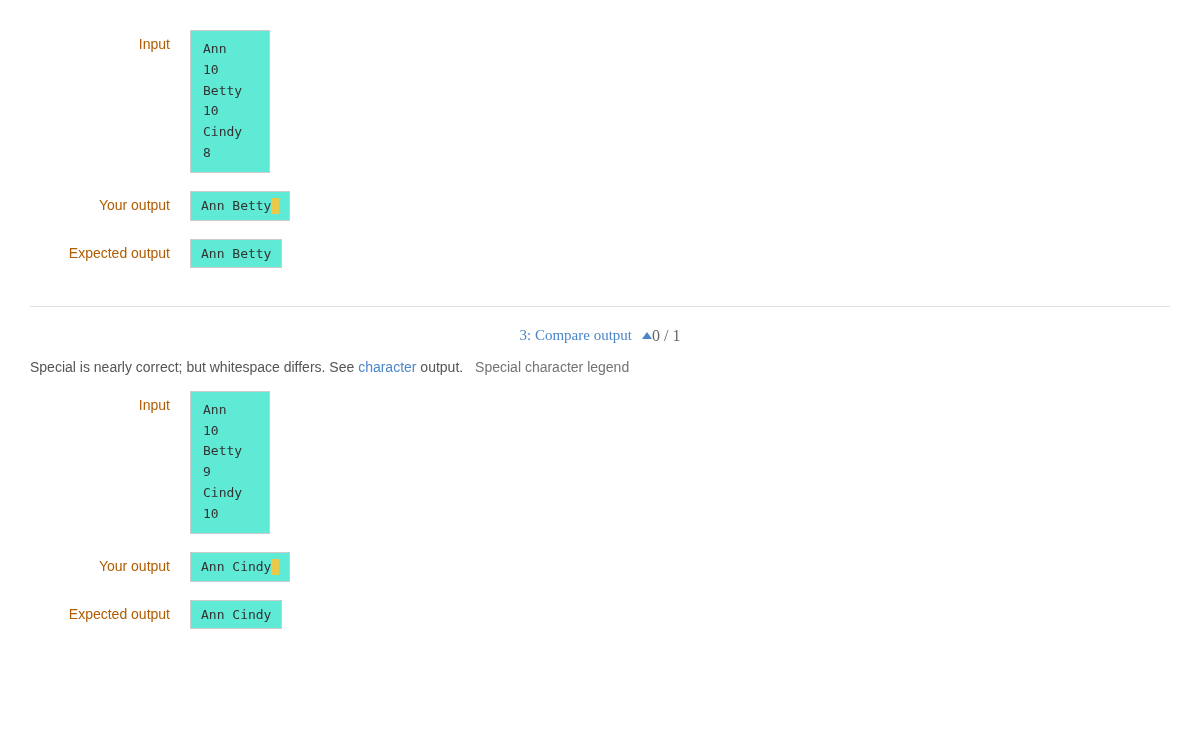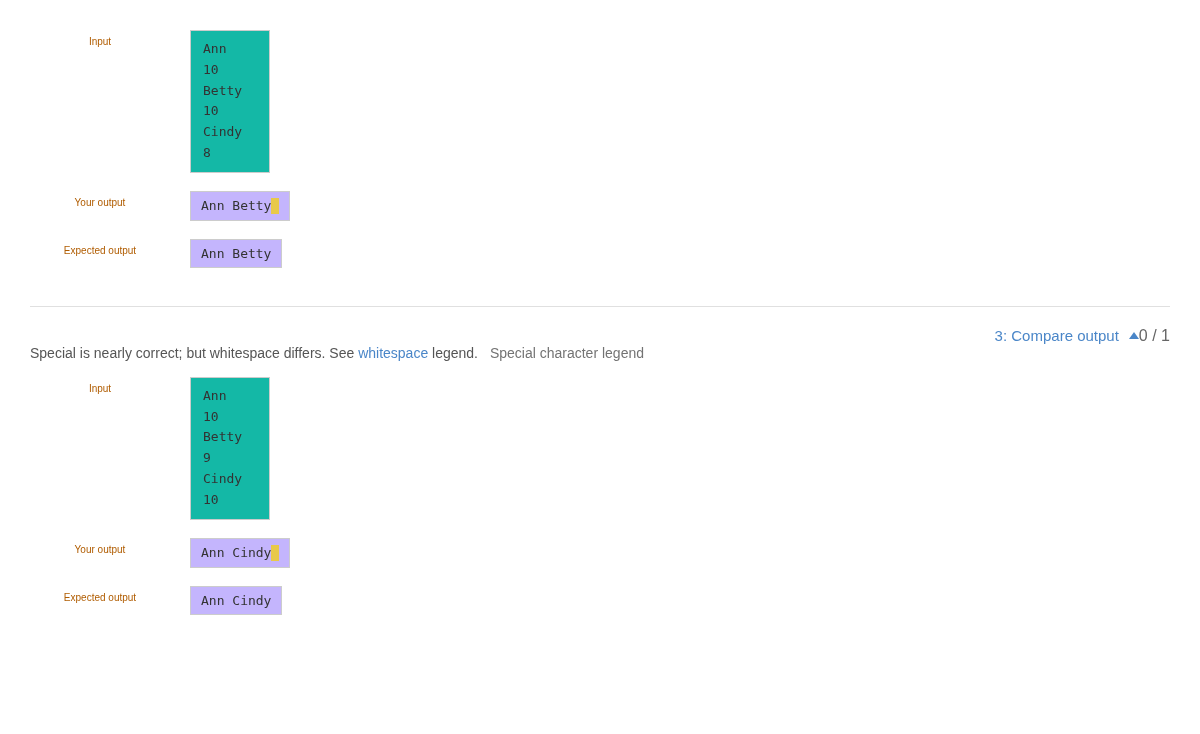--- a/index.html
+++ b/index.html
@@ -20,40 +20,40 @@
       padding: 10px 0 20px 0;
       border-bottom: 1px solid #e0e0e0;
     }
     .row {
       display: flex;
       align-items: flex-start;
       margin-bottom: 18px;
     }
     .row-label {
       width: 160px;
-      text-align: center;
+      text-align: right;
       padding-right: 20px;
       color: #b05c00;
-      font-size: 10px;
+      font-size: 14px;
       padding-top: 6px;
       flex-shrink: 0;
     }
     .input-box {
       border: 1px solid #ccc;
-      background: #14b8a6;
+      background: #5eead4;
       padding: 8px 12px;
       font-family: monospace;
       font-size: 13px;
       color: #333;
       line-height: 1.6;
       min-width: 80px;
     }
     .output-box {
       border: 1px solid #ccc;
-      background: #c4b5fd;
+      background: #5eead4;
       padding: 6px 10px;
       font-family: monospace;
       font-size: 13px;
       color: #333;
       display: inline-flex;
       align-items: center;
     }
     .highlight-yellow {
       background: #e8c94a;
       display: inline-block;
@@ -61,22 +61,24 @@
       height: 16px;
       vertical-align: middle;
     }
 
     
     .section-3 {
       padding: 20px 0;
     }
     .section-header {
       display: flex;
-      justify-content: flex-end;
+      justify-content: center;
       align-items: center;
+      margin-bottom: 14px;
+      font-family: Liberation Serif, serif;
     }
     .section-title {
       color: #4a86c8;
       font-size: 15px;
       font-weight: normal;
       display: flex;
       align-items: center;
       gap: 6px;
     }
     .chevron-up {
@@ -146,21 +148,21 @@
 
     <div class="section-header">
       <div class="section-title">
         <span>3: Compare output</span>
         <span class="chevron-up"></span>
       </div>
       <div class="score">0 / 1</div>
     </div>
 
     <div class="message-line">
-      <span>Special is nearly correct; but whitespace differs. See </span><span class="highlights-word">whitespace</span><span> legend.</span>
+      <span>Special is nearly correct; but whitespace differs. See </span><span class="highlights-word">character</span><span> output.</span>
       <a class="legend-link" href="#">Special character legend</a>
     </div>
 
     <div class="row">
       <div class="row-label">Input</div>
       <div class="input-box">
         <div>Ann</div>
         <div>10</div>
         <div>Betty</div>
         <div>9</div>

